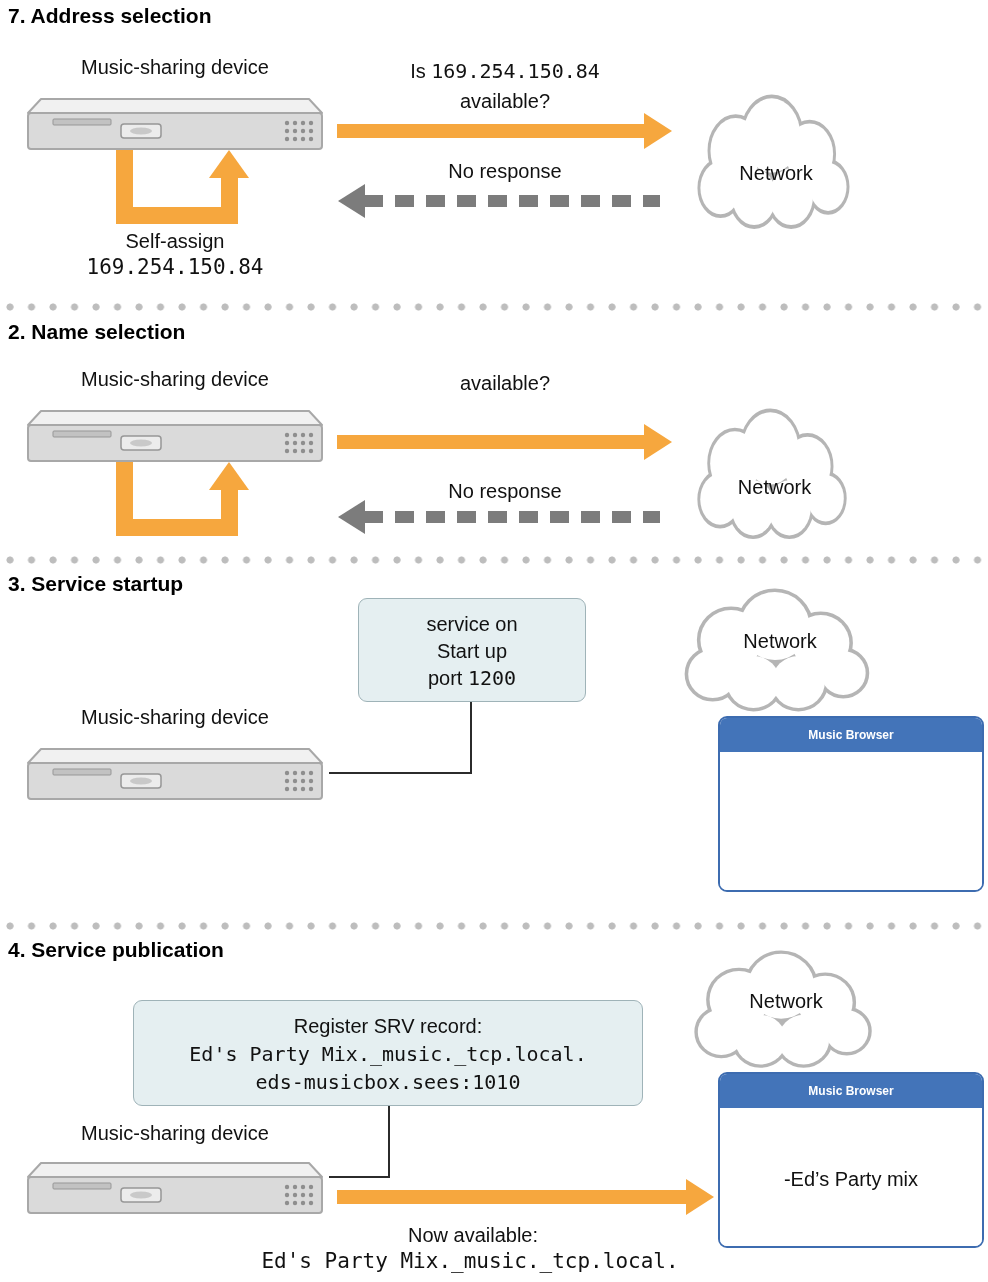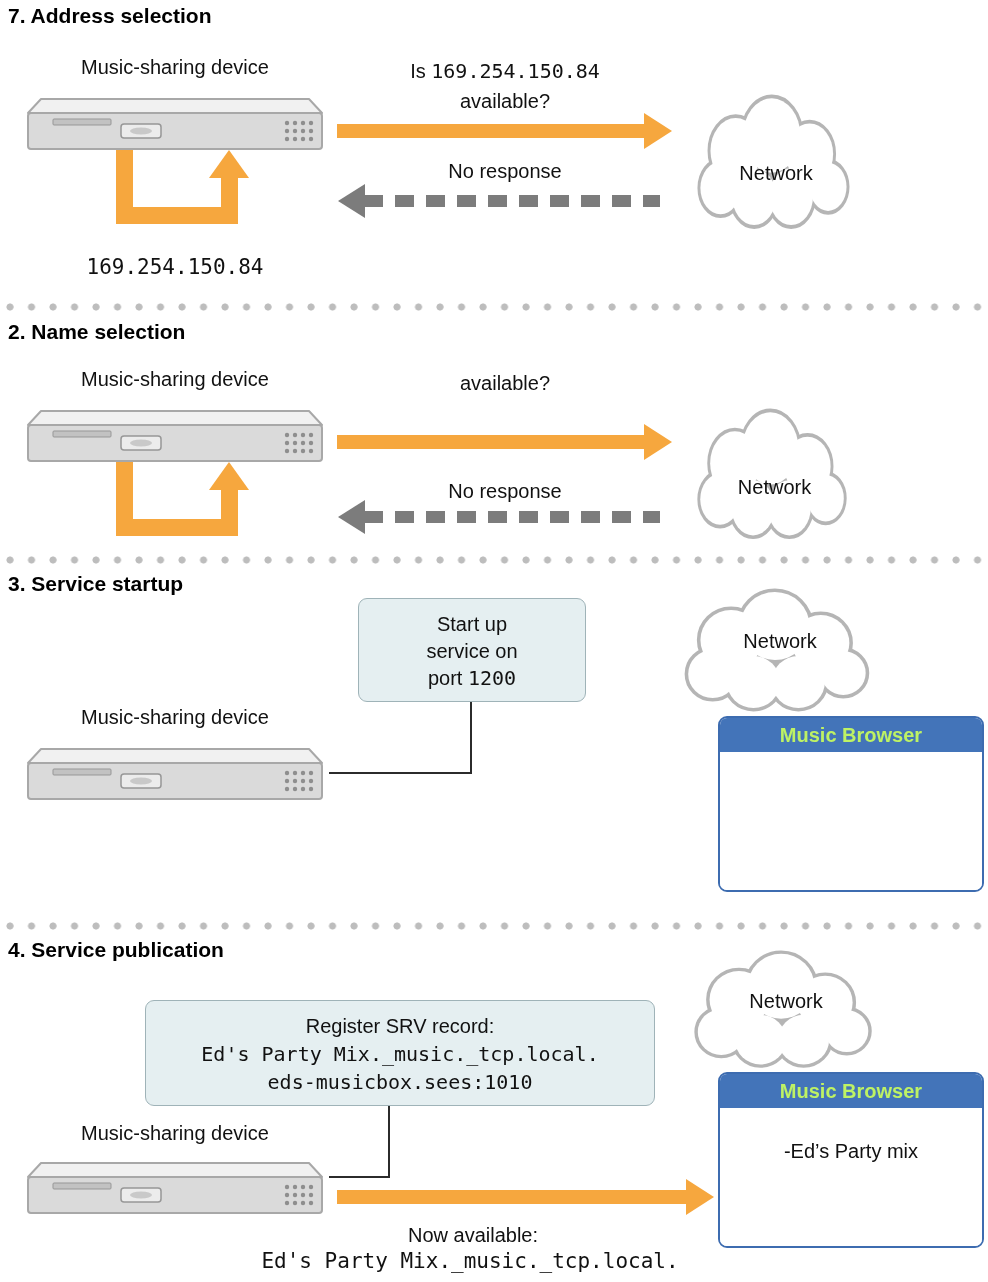--- a/index.html
+++ b/index.html
@@ -35,23 +35,23 @@
            border-left:20.5px solid transparent;border-right:20.5px solid transparent;
            border-bottom:28px solid var(--orange,#F6A73E);}
   
   .note-box{position:absolute;background:var(--box_fill,#E5EFF1);border:1.5px solid var(--box_border,#9FB3B8);
             border-radius:9px;text-align:center;font-size:20px;line-height:27px;color:#111;box-sizing:border-box;}
   
   .conn{position:absolute;background:#2b2b2b;}
   
   .browser{position:absolute;width:266px;background:#fff;border:2px solid var(--browser_border,#3D6CB0);
            border-radius:9px;overflow:hidden;box-sizing:border-box;}
-  .browser .hd{height:34px;background:var(--browser_blue,#4374B9);color:#bef264;font-weight:700;font-size:20px;
+  .browser .hd{height:34px;background:var(--browser_blue,#4374B9);color:#ffffff;font-weight:700;font-size:12px;
                display:flex;align-items:center;justify-content:center;}
-  .browser .bd{position:relative;background:#fff;}
+  .browser .bd{position:relative;background:#fff;margin-top:28px;}
   .browser .item{padding-top:32px;text-align:center;font-size:20px;}
   .hiddefs{position:absolute;width:0;height:0;overflow:hidden;}
 </style>
 </head>
 <body>
 
 <svg class="hiddefs" aria-hidden="true">
   <defs>
     <g id="devsym">
       <polygon points="16,3 284,3 297,17 3,17" fill="#f1f1f1" stroke="#a8a8a8" stroke-width="2" stroke-linejoin="round"></polygon>
@@ -124,20 +124,21 @@
       <div class="head"></div>
       <div class="body"></div>
     </div>
 
   <div class="loop" style="left:112px;top:150px">
     <div class="l"></div>
     <div class="b"></div>
     <div class="r"></div>
     <div class="h"></div>
   </div>
+  <div class="lbl" style="left:25px;top:226px;width:300px">Self-assign</div>
   <div class="lbl mono" style="left:25px;top:252px;width:300px;font-size:21px">169.254.150.84</div>
 
   <div class="dotsep" style="top:303px"></div>
 
   <div class="title" style="left:8px;top:320px">2. Name selection</div>
   <div class="lbl" style="left:25px;top:364px;width:300px">Music-sharing device</div>
   <svg class="dev" style="left:25px;top:408px;width:300px;height:56px" viewBox="0 0 300 56">
       <use href="#devsym"></use>
     </svg>
 
@@ -165,22 +166,22 @@
     <div class="b"></div>
     <div class="r"></div>
     <div class="h"></div>
   </div>
 
   <div class="dotsep" style="top:556px"></div>
 
   <div class="title" style="left:8px;top:572px">3. Service startup</div>
 
   <div class="note-box" style="left:358px;top:598px;width:228px;height:104px;padding-top:12px">
+    <div>service on</div>
     <div>Start up</div>
-    <div>service on</div>
     <div><span>port </span><span class="mono">1200</span></div>
   </div>
 
   <svg class="cloud" style="left:678px;top:588px;width:204px;height:130px" viewBox="0 0 200 130" preserveAspectRatio="none">
       <use href="#cloudsym"></use>
     </svg>
   <div class="lbl" style="left:678px;top:626px;width:204px">Network</div>
 
   <div class="conn" style="left:470px;top:702px;width:2px;height:72px"></div>
   <div class="conn" style="left:329px;top:772px;width:143px;height:2px"></div>
@@ -197,21 +198,21 @@
 
   <div class="dotsep" style="top:922px"></div>
 
   <div class="title" style="left:8px;top:938px">4. Service publication</div>
 
   <svg class="cloud" style="left:688px;top:950px;width:196px;height:124px" viewBox="0 0 200 130" preserveAspectRatio="none">
       <use href="#cloudsym"></use>
     </svg>
   <div class="lbl" style="left:688px;top:986px;width:196px">Network</div>
 
-  <div class="note-box" style="left:145px;top:1000px;width:510px;height:106px;padding-top:11px;line-height:28px">
+  <div class="note-box" style="left:133px;top:1000px;width:510px;height:106px;padding-top:11px;line-height:28px">
     <div>Register SRV record:</div>
     <div class="mono">Ed's Party Mix._music._tcp.local.</div>
     <div class="mono">eds-musicbox.sees:1010</div>
   </div>
 
   <div class="conn" style="left:388px;top:1106px;width:2px;height:72px"></div>
   <div class="conn" style="left:329px;top:1176px;width:61px;height:2px"></div>
 
   <div class="lbl" style="left:25px;top:1118px;width:300px">Music-sharing device</div>
   <svg class="dev" style="left:25px;top:1160px;width:300px;height:56px" viewBox="0 0 300 56">

